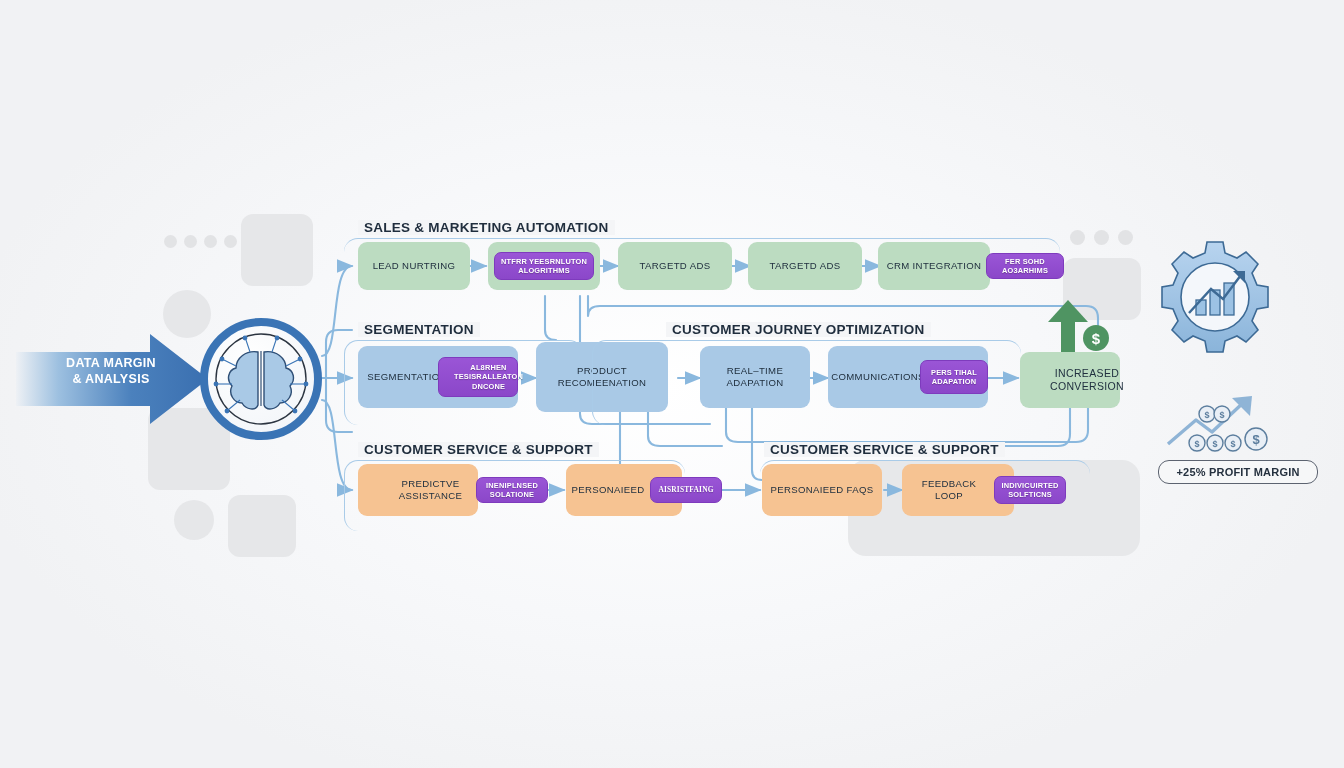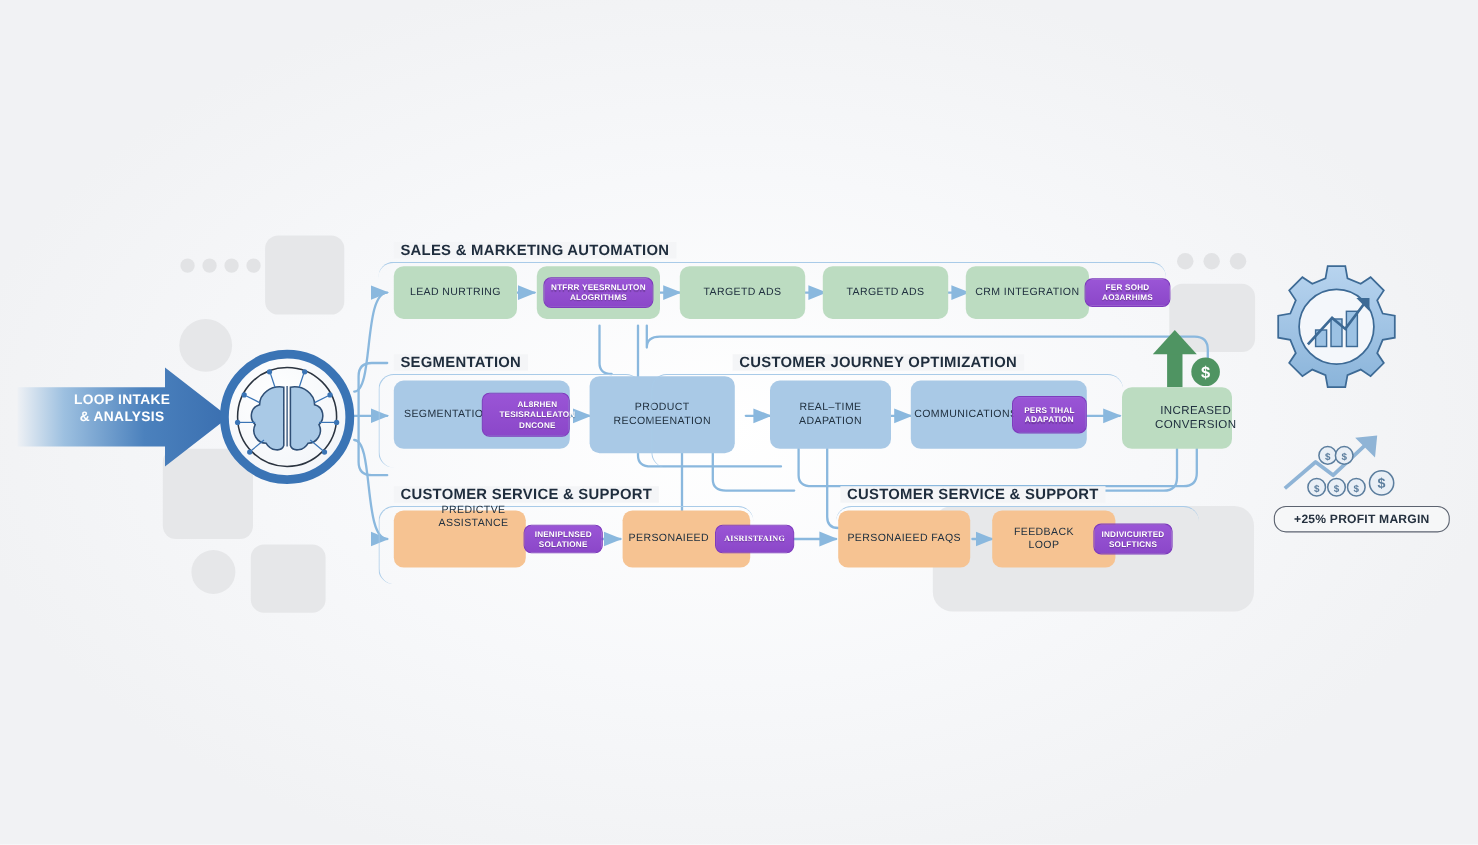--- a/index.html
+++ b/index.html
@@ -272,21 +272,21 @@
           <text x="1222" y="418" font-size="9">$</text>
         <text x="1197" y="447" font-size="9">$</text>
           <text x="1215" y="447" font-size="9">$</text>
         <text x="1233" y="447" font-size="9">$</text>
           <text x="1256" y="444" font-size="13">$</text>
       </g>
     </g>
   </svg>
 
   <div class="intake-label">
-    <div>LOOP INTAKE</div>
+    <div>DATA MARGIN</div>
     <div>&amp; ANALYSIS</div>
   </div>
 
   <div class="lane" style="left:344px;top:238px;width:716px;height:84px;border-bottom:none;border-left:none;border-right:none;"></div>
   <div class="lane-title" style="left:358px;top:220px;">SALES &amp; MARKETING AUTOMATION</div>
 
   <div class="node green" style="left:358px;top:242px;width:112px;height:48px;">LEAD NURTRING</div>
 
   <div class="node green" style="left:488px;top:242px;width:112px;height:48px;"></div>
   <div class="chip" style="left:494px;top:252px;width:100px;height:28px;white-space:pre-line;">NTFRR YEESRNLUTON
@@ -322,21 +322,21 @@
   <div class="chip" style="left:920px;top:360px;width:68px;height:34px;white-space:pre-line;">PERS TIHAL
 ADAPATION</div>
 
   <div class="node mint" style="left:1020px;top:352px;width:100px;height:56px;white-space:pre-line;font-size:10.5px;line-height:13px;padding-left:40px;">INCREASED
 CONVERSION</div>
 
   <div class="lane" style="left:344px;top:460px;width:340px;height:70px;border-bottom:none;border-right:none;"></div>
   <div class="lane-title" style="left:358px;top:442px;">CUSTOMER SERVICE &amp; SUPPORT</div>
 
   <div class="node orange" style="left:358px;top:464px;width:120px;height:52px;justify-content:flex-start;padding-left:8px;"></div>
-  <div class="node orange" style="left:358px;top:444px;width:120px;height:52px;background:transparent;padding-left:31px;">PREDICTVE ASSISTANCE</div>
+  <div class="node orange" style="left:358px;top:464px;width:120px;height:52px;background:transparent;padding-left:31px;">PREDICTVE ASSISTANCE</div>
   <div class="chip" style="left:476px;top:477px;width:72px;height:26px;white-space:pre-line;">INENIPLNSED
 SOLATIONE</div>
 
   <div class="node orange" style="left:566px;top:464px;width:116px;height:52px;justify-content:flex-start;padding-left:8px;"></div>
   <div class="node orange" style="left:566px;top:464px;width:84px;height:52px;background:transparent;">PERSONAIEED</div>
   <div class="chip" style="left:650px;top:477px;width:72px;height:26px;font-family:Liberation Serif, serif;">AISRISTFAING</div>
 
   <div class="lane" style="left:760px;top:460px;width:330px;height:70px;border-bottom:none;border-right:none;border-left:none;"></div>
   <div class="lane-title" style="left:764px;top:442px;">CUSTOMER SERVICE &amp; SUPPORT</div>
 

